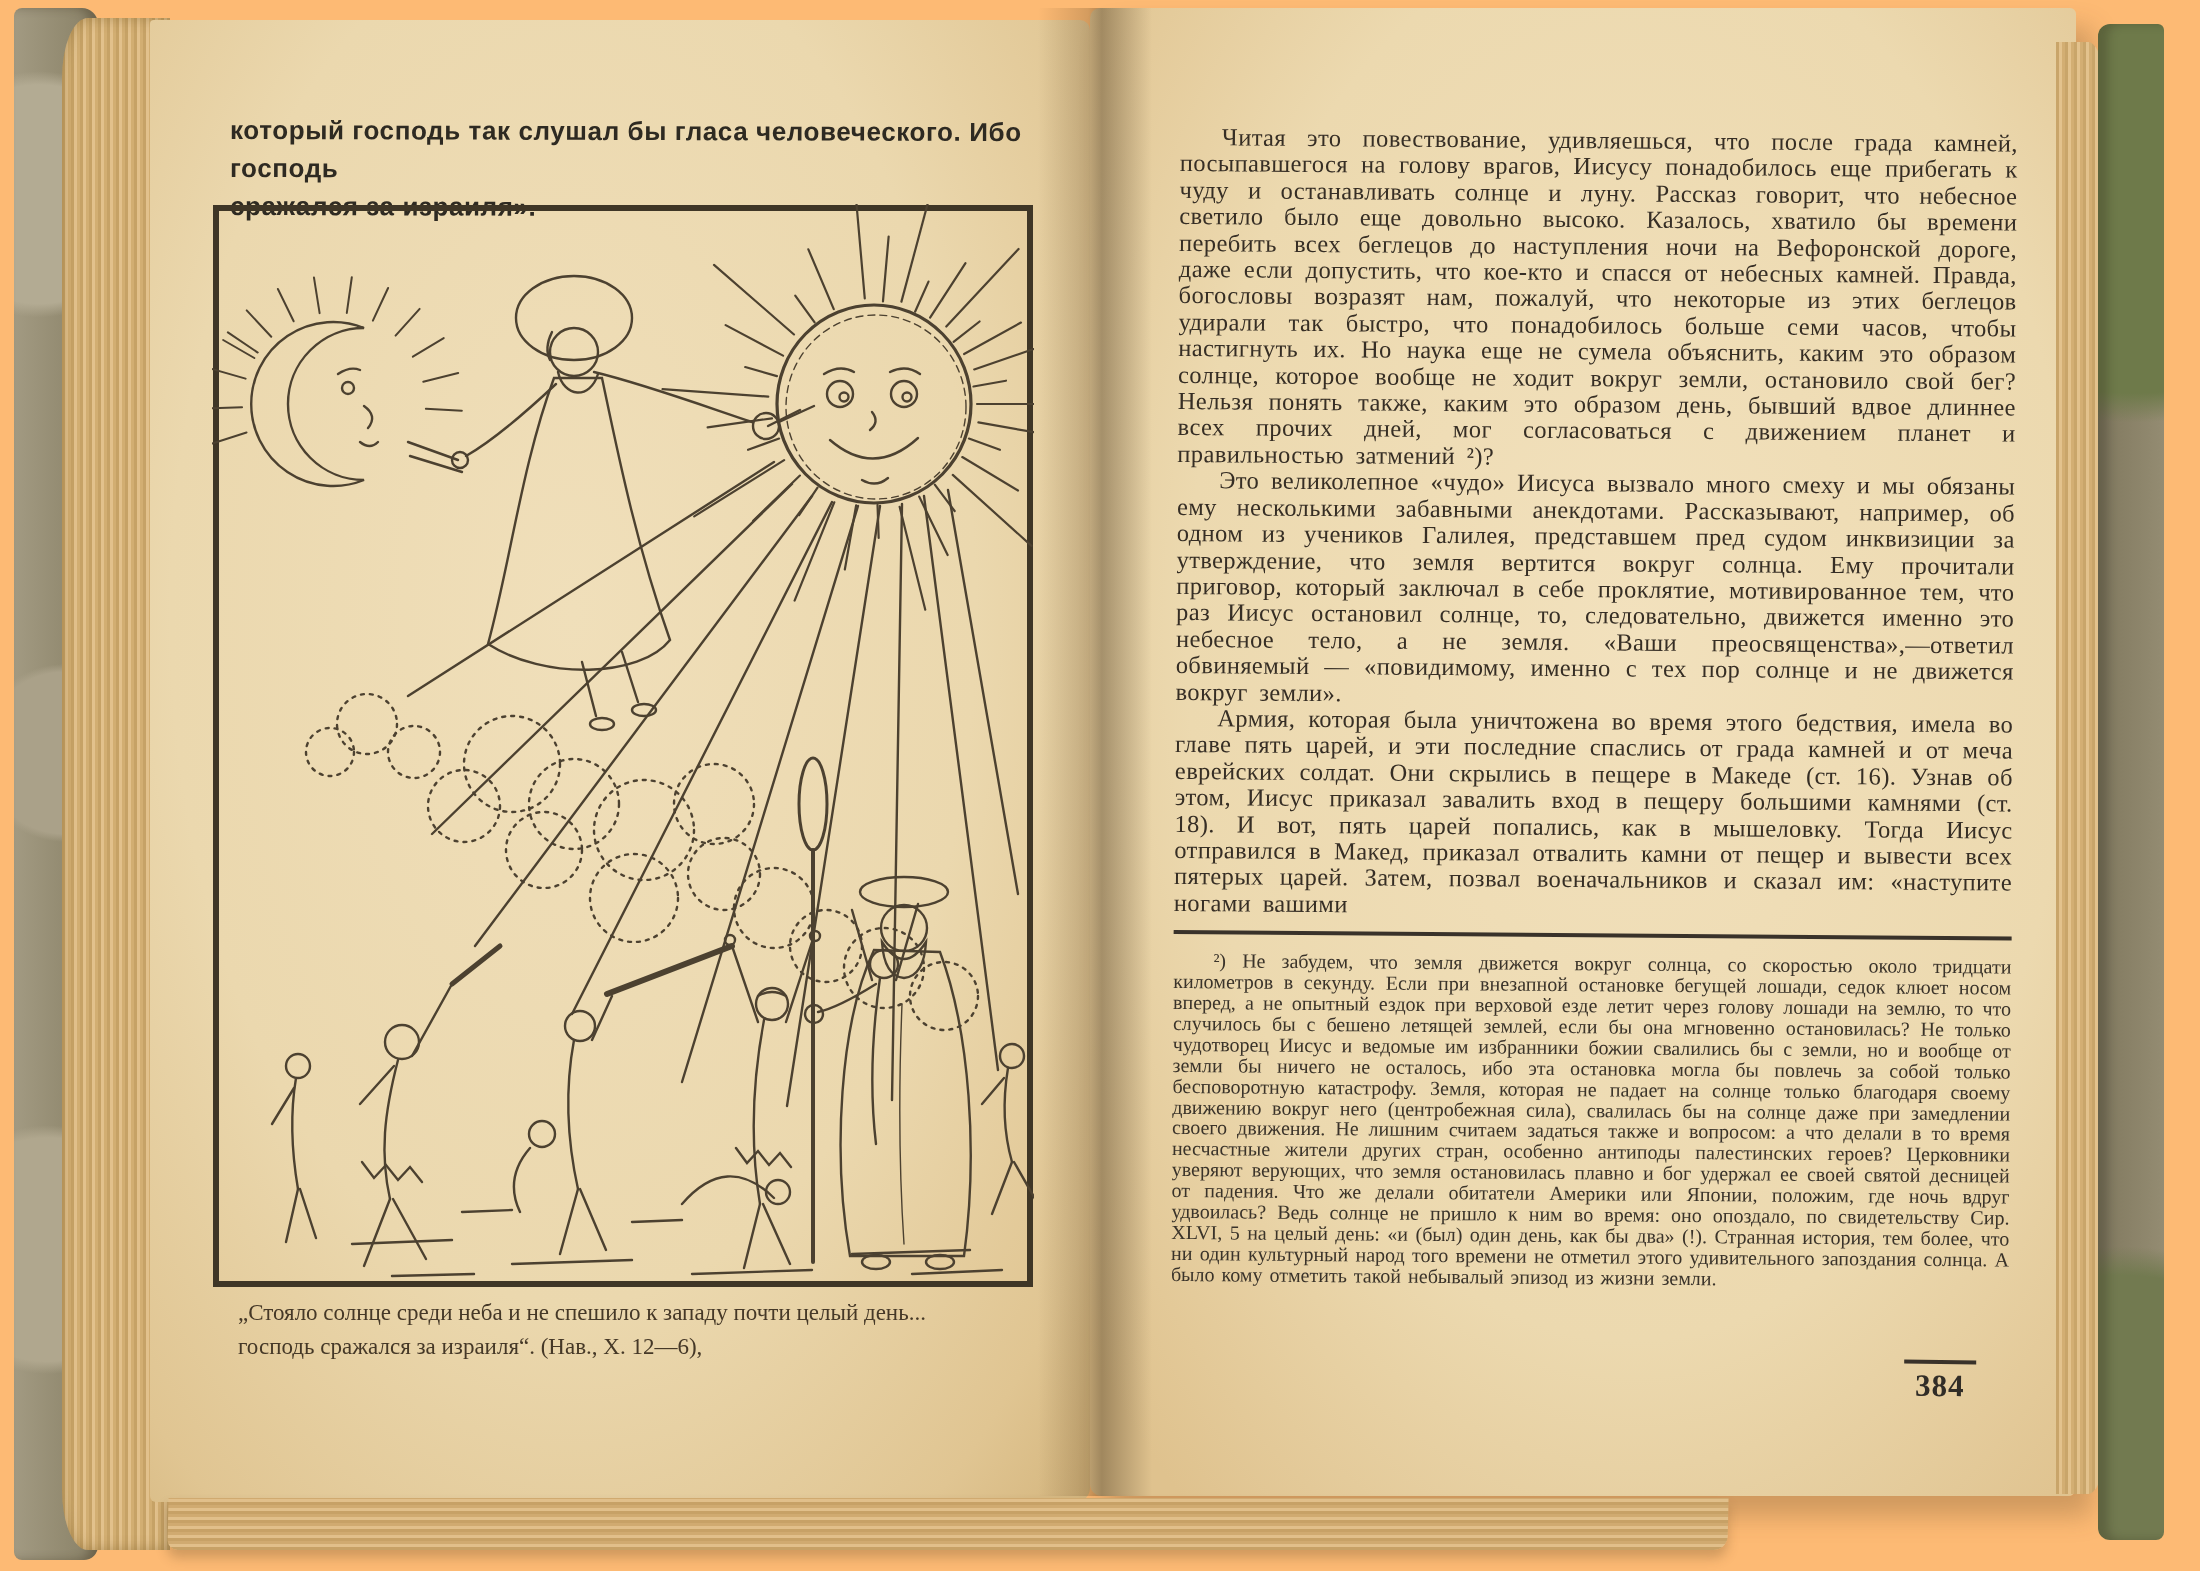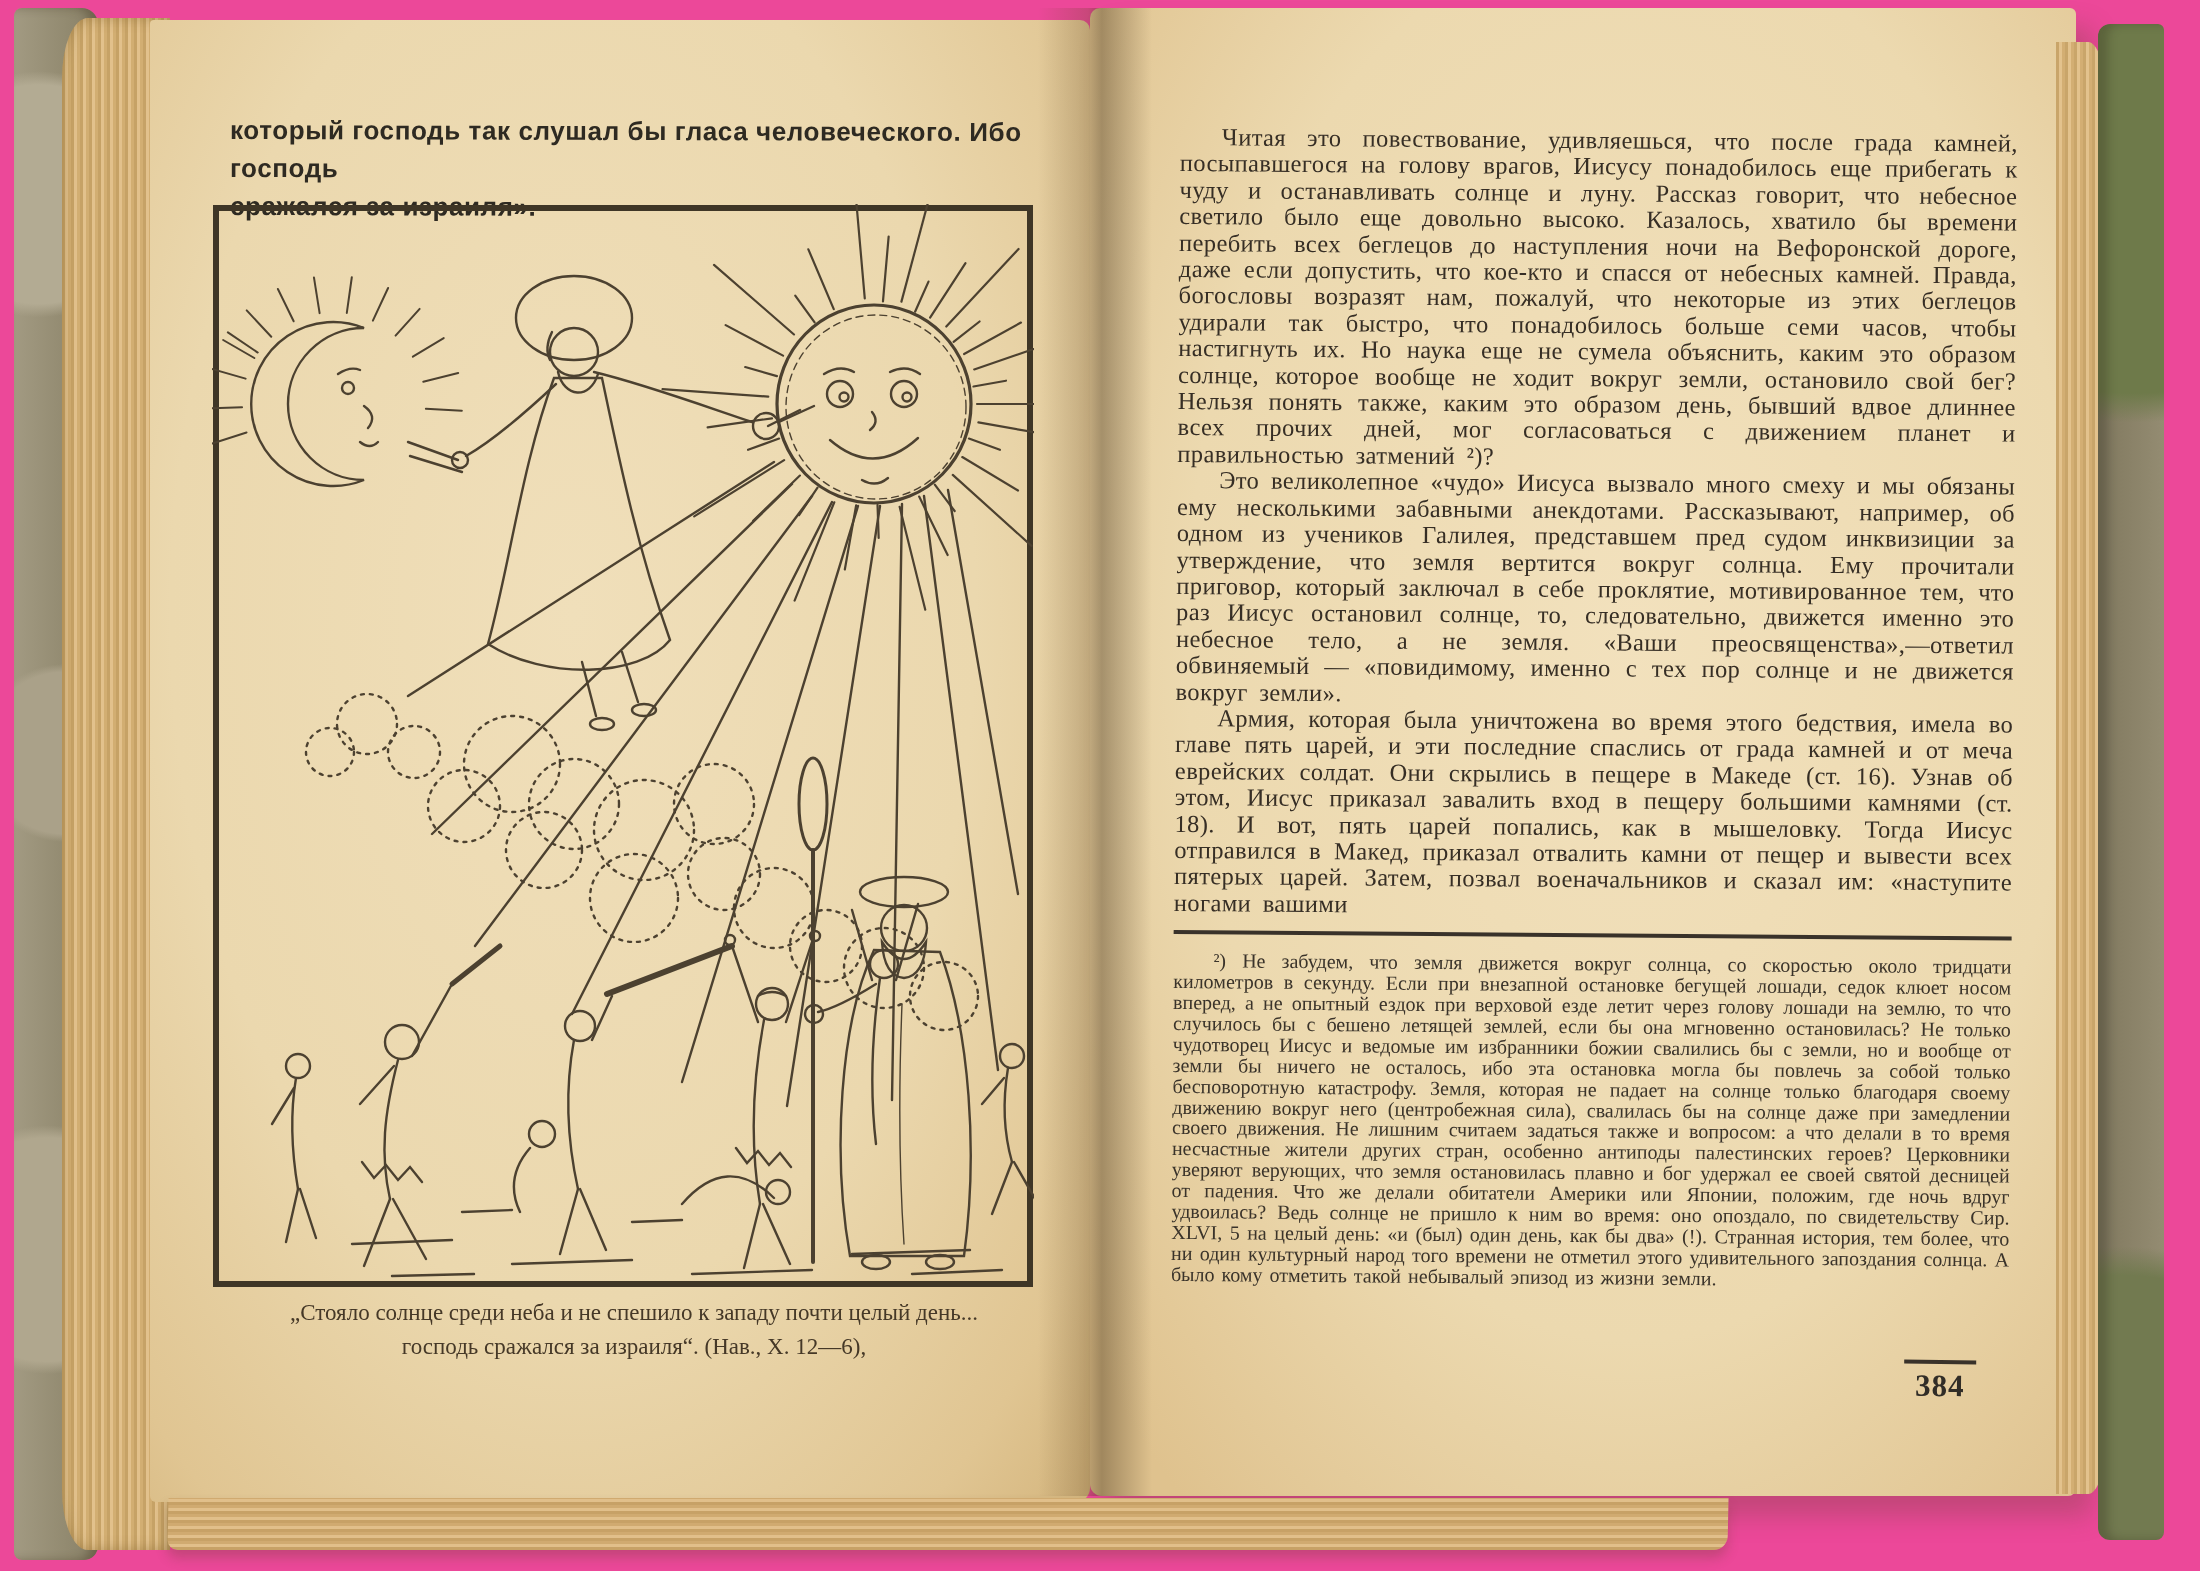--- a/index.html
+++ b/index.html
@@ -1,16 +1,16 @@
 <!DOCTYPE html>
 <html><head>
 <meta charset="utf-8">
 <style>
   html,body{margin:0;padding:0;background:#f8f8f6;}
-  #scene{position:relative;width:2200px;height:1571px;overflow:hidden;background:#ec4899;
+  #scene{position:relative;width:2200px;height:1571px;overflow:hidden;background:#fdba74;
          font-family:"Liberation Serif",serif;}
   .abs{position:absolute;}
 
   
   #cover-left{left:14px;top:8px;width:84px;height:1552px;background:
       radial-gradient(circle at 30% 12%, #b3ab93 0 8%, transparent 9%),
       radial-gradient(circle at 60% 48%, #aaa189 0 10%, transparent 11%),
       radial-gradient(circle at 40% 80%, #b0a78e 0 9%, transparent 10%),
       linear-gradient(90deg,#a29a82,#938b71 60%,#877f66);
       border-radius:8px 16px 14px 8px;box-shadow:inset -8px 0 10px rgba(60,50,30,.35);}
@@ -35,21 +35,21 @@
       radial-gradient(circle at 55% 3%, #6e7a4a 0 22%, transparent 24%),
       radial-gradient(circle at 40% 96%, #727a50 0 14%, transparent 16%),
       linear-gradient(270deg,#948c72,#867e64 70%,#7d7660);
       border-radius:12px 6px 8px 12px;box-shadow:inset 10px 0 10px rgba(50,45,25,.3);}
 
   
   #header-left{left:230px;top:112px;width:806px;color:#2e2a22;
       font-family:"Liberation Sans",sans-serif;font-weight:bold;font-size:26px;line-height:38px;
       letter-spacing:.6px;transform:rotate(.15deg);}
   #illustration{left:212px;top:204px;width:822px;height:1084px;}
-  #caption-left{left:238px;top:1296px;width:792px;text-align:center;color:#453827;
+  #caption-left{left:238px;top:1296px;width:792px;color:#453827;
       font-size:23px;line-height:34px;}
 
   
   #col-right{left:1180px;top:124px;width:838px;color:#362e25;transform:rotate(.45deg);
       transform-origin:top left;}
   .para{font-size:24.5px;line-height:26.4px;text-align:justify;text-indent:42px;
       word-spacing:5px;letter-spacing:.4px;margin:0;}
   .fnrule{height:4px;background:#39322a;margin:14px 0 16px 0;}
   #footnote{font-size:20px;line-height:20.9px;text-align:justify;text-indent:40px;
       word-spacing:2px;color:#3a332a;}

